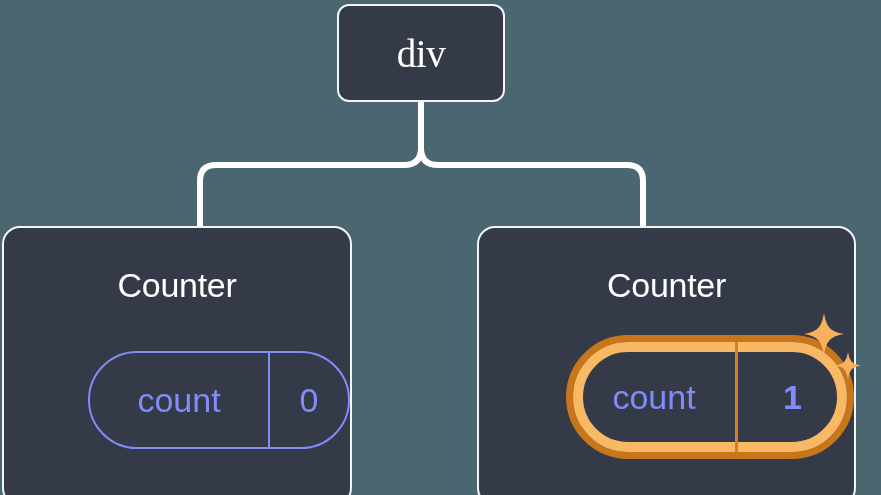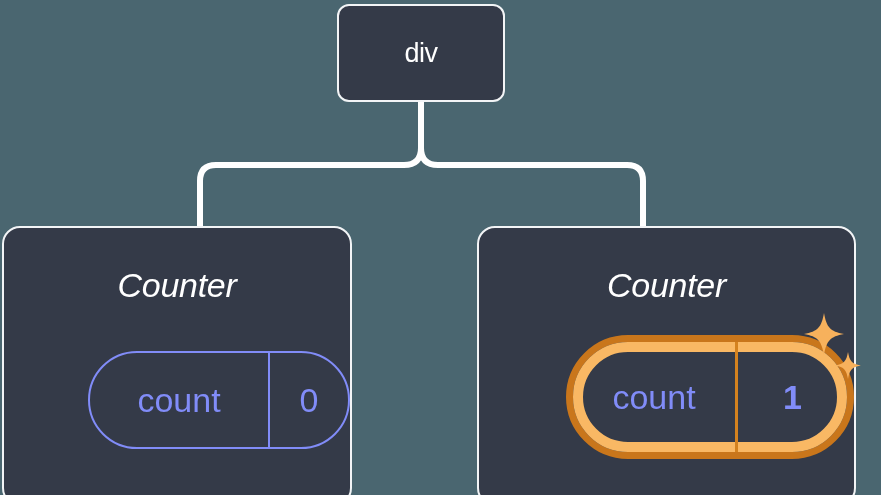--- a/index.html
+++ b/index.html
@@ -40,43 +40,43 @@
     top: 4px;
     width: 168px;
     height: 98px;
     border-radius: 12px;
     display: flex;
     align-items: center;
     justify-content: center;
   }
   .node-root .root-label {
     color: #ffffff;
-    font-size: 27px;
+    font-size: 39px;
     font-weight: 400;
     letter-spacing: -0.5px;
     line-height: 1;
+    font-family: Liberation Serif, serif;
   }
 
   .node-child {
     top: 226px;
     height: 280px;
     border-radius: 18px;
     padding-top: 40px;
   }
   .node-left  { left: 2px;   width: 350px; }
   .node-right { left: 477px; width: 379px; }
 
   .child-title {
     color: #ffffff;
     font-size: 34px;
     font-weight: 400;
     letter-spacing: -0.3px;
     text-align: center;
     line-height: 1;
-    font-style: italic;
   }
 
   
   .pill-wrap {
     position: absolute;
     left: 0;
     right: 0;
     display: flex;
     justify-content: flex-end;
   }

